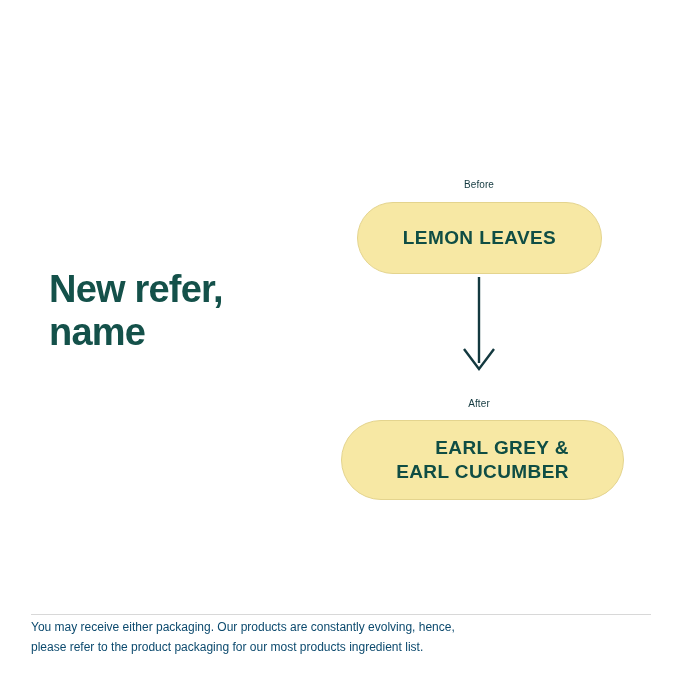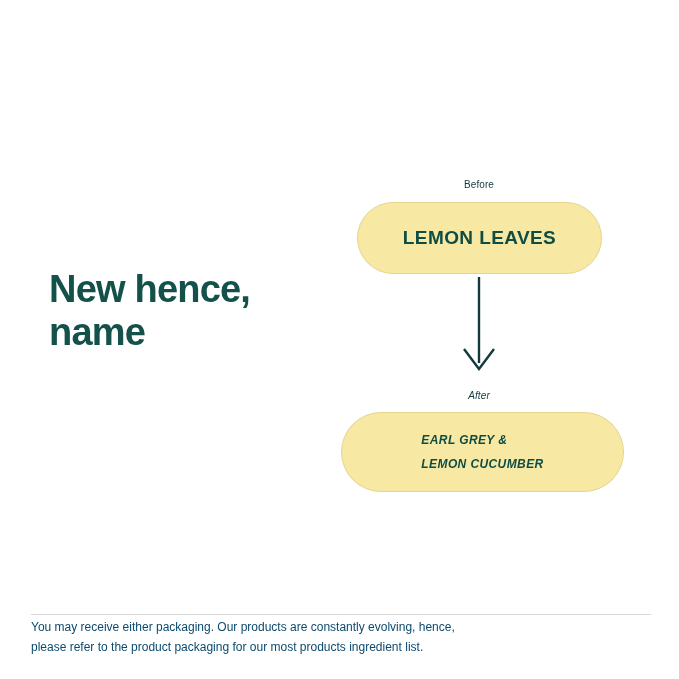--- a/index.html
+++ b/index.html
@@ -45,47 +45,46 @@
   }
 
   .caption {
     text-align: center;
     font-size: 10px;
     color: #13393f;
     letter-spacing: 0.1px;
     line-height: 19px;
   }
   .caption.before { margin-bottom: 8px; width: 286px; }
-  .caption.after  { margin-top: 7px; margin-bottom: 7px; width: 286px; font-style: italic; }
+  .caption.after  { margin-top: 15px; margin-bottom: 7px; width: 286px; }
 
   .pill {
     border-radius: 40px;
     background: #f7e8a4;
     border: 1px solid #e4d48e;
     color: #0f4d44;
     font-weight: bold;
     display: flex;
     align-items: center;
     justify-content: center;
-    text-align: left;
+    text-align: right;
     letter-spacing: 0.4px;
   }
   .pill-before {
     width: 243px;
     height: 70px;
     margin-left: 21px;
     font-size: 19px;
   }
   .pill-after {
     width: 281px;
     height: 78px;
     margin-left: 5px;
-    font-size: 12px;
+    font-size: 19px;
     line-height: 24px;
-    font-style: italic;
   }
   .pill-after .l2 { display: block; }
 
   .arrow-wrap {
     height: 105px;
     display: flex;
     justify-content: center;
     align-items: center;
     width: 286px;
   }
@@ -103,21 +102,21 @@
     color: #0c4a6e;
   }
   .footnote .fl { display: block; }
 </style>
 </head>
 <body>
 
 <div class="stage">
 
   <div class="headline">
-    <span class="line">New hence,</span>
+    <span class="line">New refer,</span>
     <span class="line">name</span>
   </div>
 
   <div class="flow">
 
     <div class="caption before">Before</div>
 
     <div class="pill pill-before">
       <span>LEMON LEAVES</span>
     </div>
@@ -127,21 +126,21 @@
         <line x1="20" y1="0" x2="20" y2="86" stroke="#13393f" stroke-width="2.4"></line>
         <polyline points="5,72 20,92 35,72" fill="none" stroke="#13393f" stroke-width="2.4"></polyline>
       </svg>
     </div>
 
     <div class="caption after">After</div>
 
     <div class="pill pill-after">
       <span>
         <span>EARL GREY &amp;</span>
-        <span class="l2">LEMON CUCUMBER</span>
+        <span class="l2">EARL CUCUMBER</span>
       </span>
     </div>
 
   </div>
 
   <div class="footnote">
     <span class="fl">You may receive either packaging. Our products are constantly evolving, hence,</span>
     <span class="fl">please refer to the product packaging for our most products ingredient list.</span>
   </div>
 

